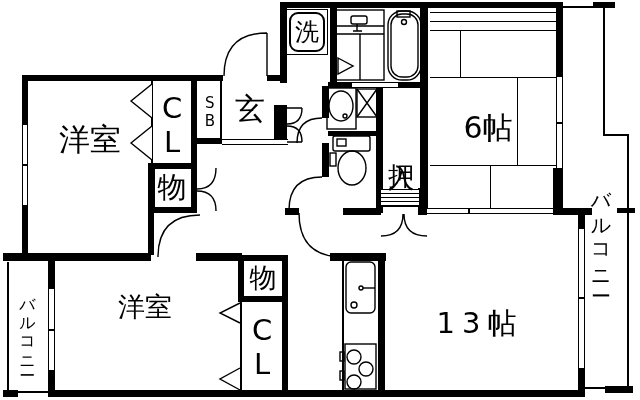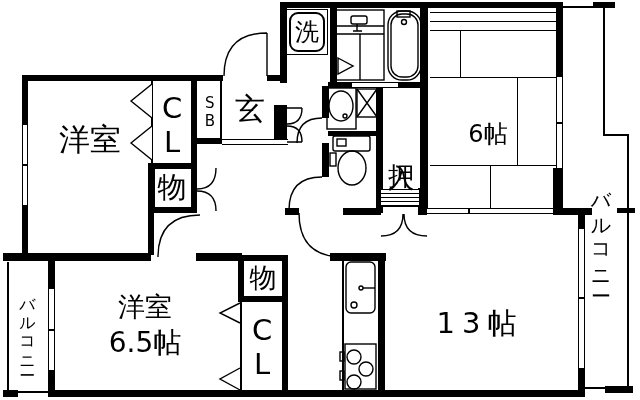--- a/index.html
+++ b/index.html
@@ -199,37 +199,34 @@
     <span>SB</span>
   </div>
   <div class="lbl" style="left:228px;top:88px;width:44px;height:42px;font-size:30px">
     <span>玄</span>
   </div>
 
   <div class="lbl vj" style="left:384px;top:98px;width:34px;height:90px;font-size:26px">
     <span>押入</span>
   </div>
 
-  <div class="lbl" style="left:430px;top:116px;width:116px;height:36px;font-size:24px">
+  <div class="lbl" style="left:430px;top:110px;width:116px;height:36px;font-size:30px">
     <span>6帖</span>
   </div>
 
   <div class="lbl vj" style="left:584px;top:146px;width:34px;height:175px;font-size:20px;letter-spacing:4px">
     <span>バルコニー</span>
   </div>
   <div class="lbl vj" style="left:12px;top:264px;width:30px;height:126px;font-size:16px;letter-spacing:2px">
     <span>バルコニー</span>
   </div>
 
   <div class="lbl" style="left:95px;top:292px;width:100px;height:30px;font-size:27px">
     <span>洋室</span>
   </div>
-  <div class="lbl" style="left:85px;top:326px;width:120px;height:34px;font-size:28px">
-    <span>6.5帖</span>
-  </div>
 
   <div class="lbl" style="left:238px;top:259px;width:50px;height:38px;font-size:27px">
     <span>物</span>
   </div>
   <div class="lbl vl" style="left:244px;top:304px;width:36px;height:86px;font-size:29px">
     <span>CL</span>
   </div>
 
   <div class="lbl" style="left:415px;top:306px;width:130px;height:34px;font-size:29px;letter-spacing:7px">
     <span>13帖</span>

